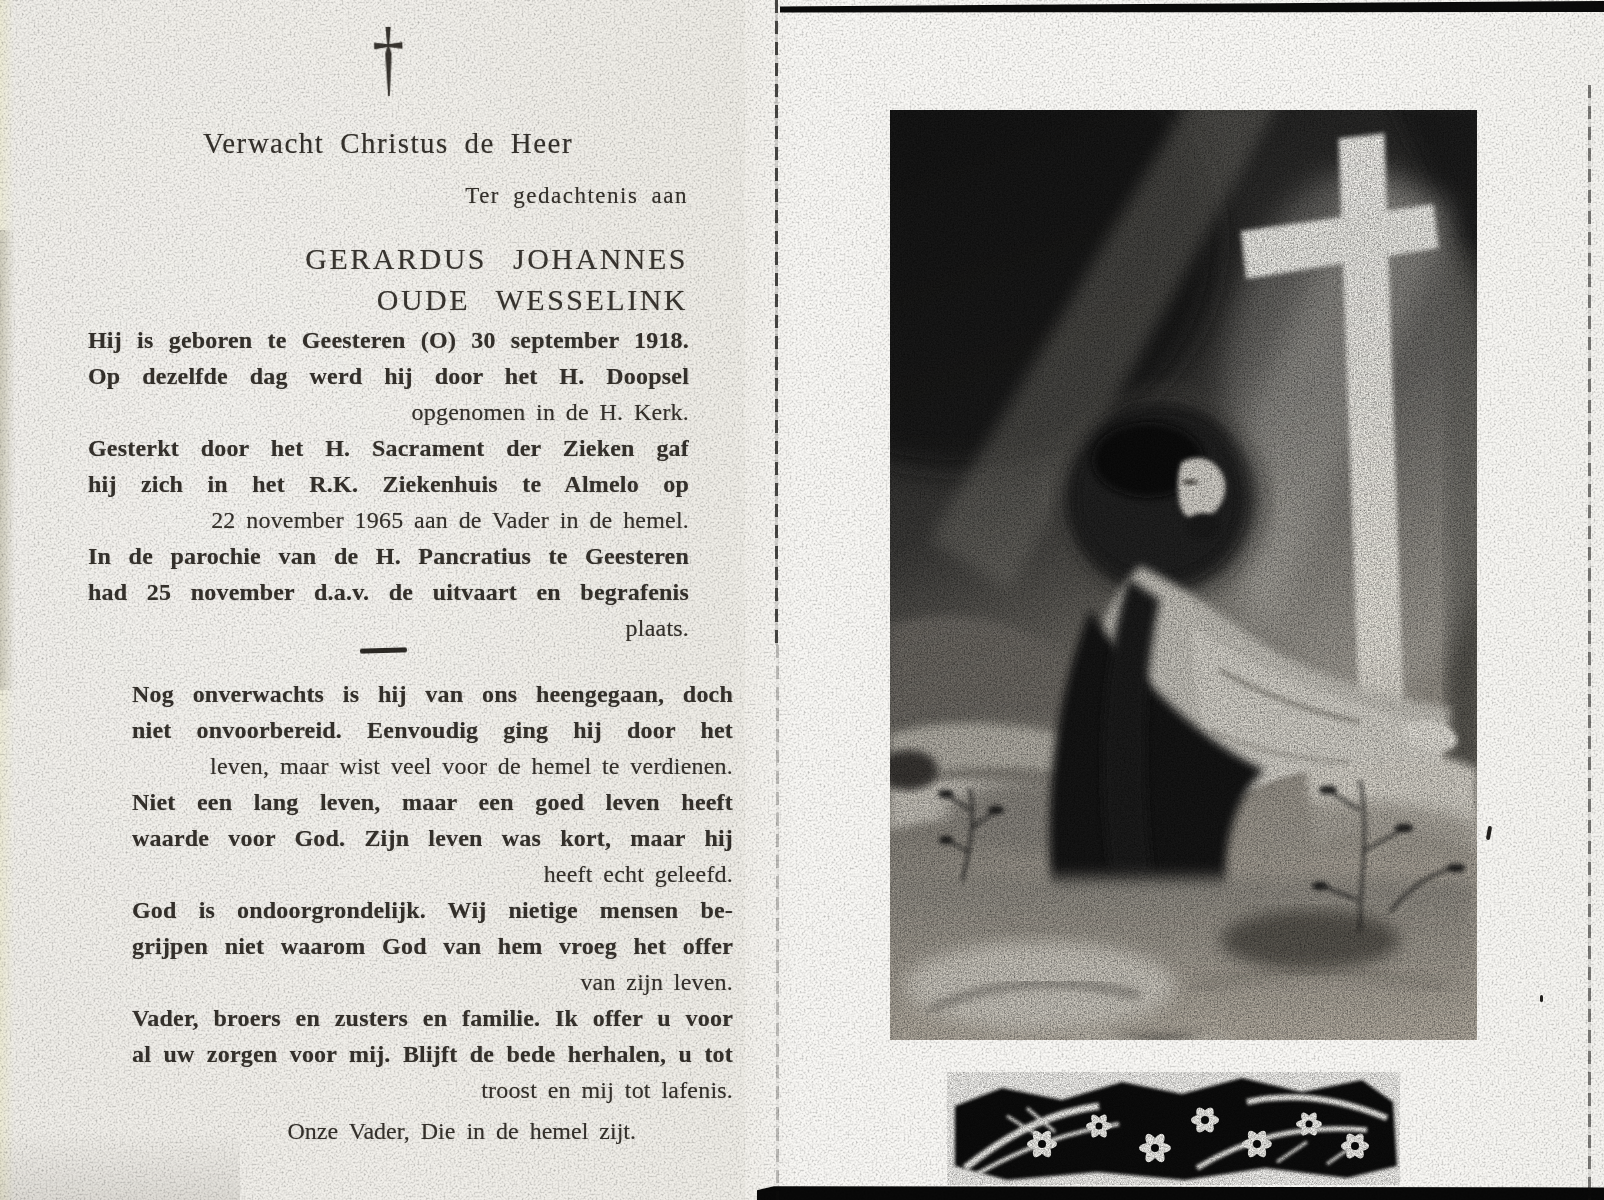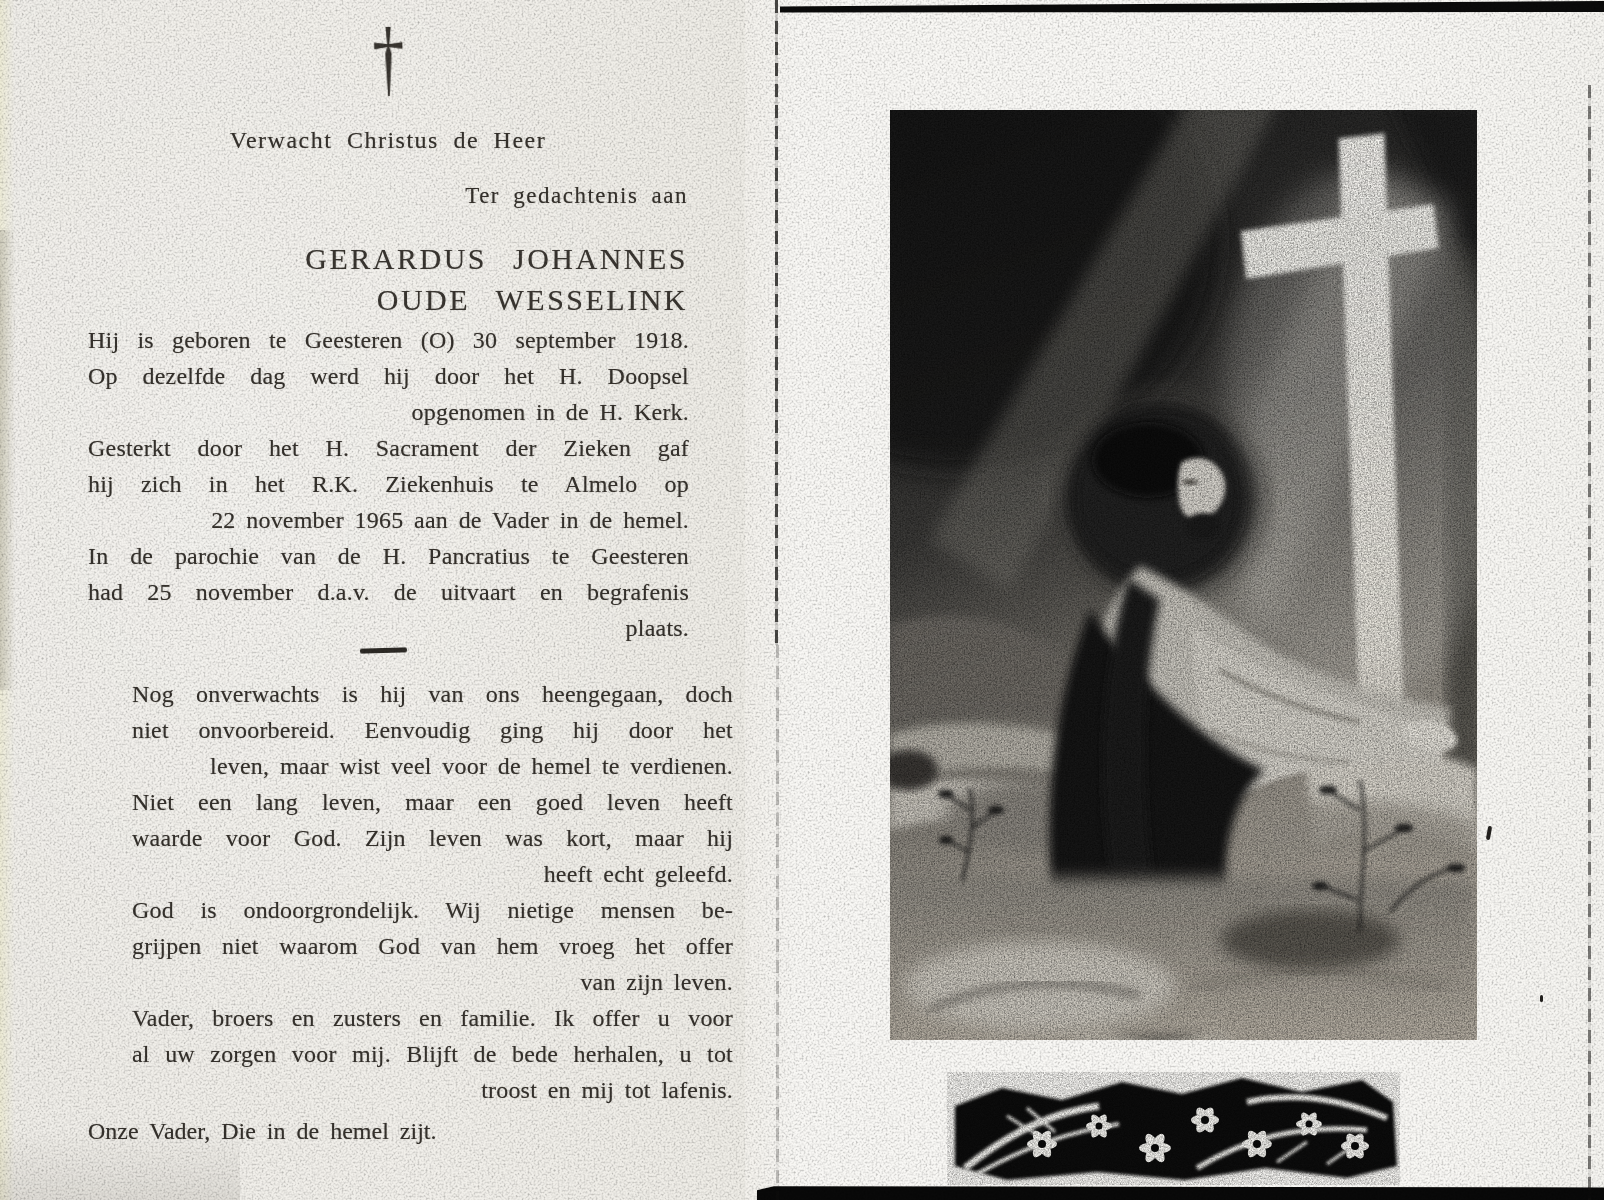--- a/index.html
+++ b/index.html
@@ -19,36 +19,36 @@
     background:linear-gradient(90deg, rgba(125,120,112,.28), rgba(125,120,112,0));}
   .edge-shade-bottom{position:absolute;left:0;top:1130px;width:240px;height:70px;
     background:linear-gradient(0deg, rgba(140,134,124,.18), rgba(140,134,124,0));}
 
   .cross-wrap{position:absolute;left:88px;top:18px;width:600px;text-align:center;}
   .cross-glyph{display:inline-block;font-size:64px;line-height:1;color:#3a3631;
     transform:scaleY(1.32) rotate(-1deg);transform-origin:50% 10%;
     filter:blur(.4px);text-shadow:0 0 1px rgba(40,36,30,.6);}
 
   .motto{position:absolute;left:88px;top:127px;width:600px;text-align:center;
-    font-size:24px;letter-spacing:1.5px;word-spacing:7px;}
+    font-size:29px;letter-spacing:1.5px;word-spacing:7px;}
   .dedication{position:absolute;left:88px;top:183px;width:600px;text-align:right;
     font-size:23px;letter-spacing:1.5px;word-spacing:6px;}
   .name-block{position:absolute;left:88px;top:238px;width:600px;text-align:right;
     font-size:30px;line-height:41px;letter-spacing:2.5px;word-spacing:16px;color:#3a3631;}
   .soft{ text-shadow:0 0 1px rgba(54,50,45,.45); filter:blur(.22px); }
 
   .text-block{position:absolute;left:88px;width:601px;font-size:24px;line-height:36px;
     word-spacing:4.5px;letter-spacing:.2px;}
   .block-top{top:322px;}
   .block-bottom{top:676px;margin-left:44px;}
   .line{min-height:36px;text-align:right;}
-  .line.just{text-align:justify;text-align-last:justify;}
+  .line.just{text-align:justify;text-align-last:justify;font-weight:bold;}
   .divider{position:absolute;left:360px;top:648px;width:47px;height:5px;background:#2d2a26;
     border-radius:2px;transform:rotate(-1.6deg);filter:blur(.5px);}
-  .closing{position:absolute;left:88px;top:1118px;width:600px;text-align:left;
+  .closing{position:absolute;left:88px;top:1118px;width:600px;text-align:right;
     padding-right:52px;box-sizing:border-box;font-size:24px;word-spacing:5px;}
 
   
   .right-card{position:absolute;left:745px;top:0;width:859px;height:1200px;
     background:linear-gradient(90deg,#f3f1ec 0%, #f8f7f4 6%, #f9f8f5 70%, #f5f4f0 100%);}
   .bar-top{position:absolute;left:35px;right:0;top:1px;height:12px;background:#0b0b0b;
     clip-path:polygon(0 45%, 100% 0, 100% 92%, 0 95%);}
   .bar-bottom{position:absolute;left:12px;right:0;top:1186px;height:14px;background:#090909;
     clip-path:polygon(0 30%, 2% 2%, 100% 10%, 100% 100%, 0 100%);}
   .scanline{position:absolute;width:3px;background:repeating-linear-gradient(180deg,

